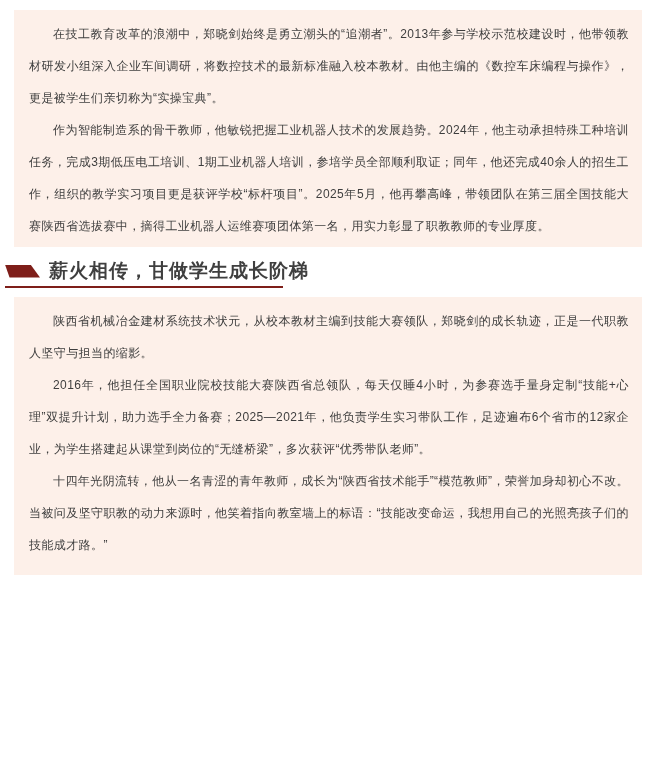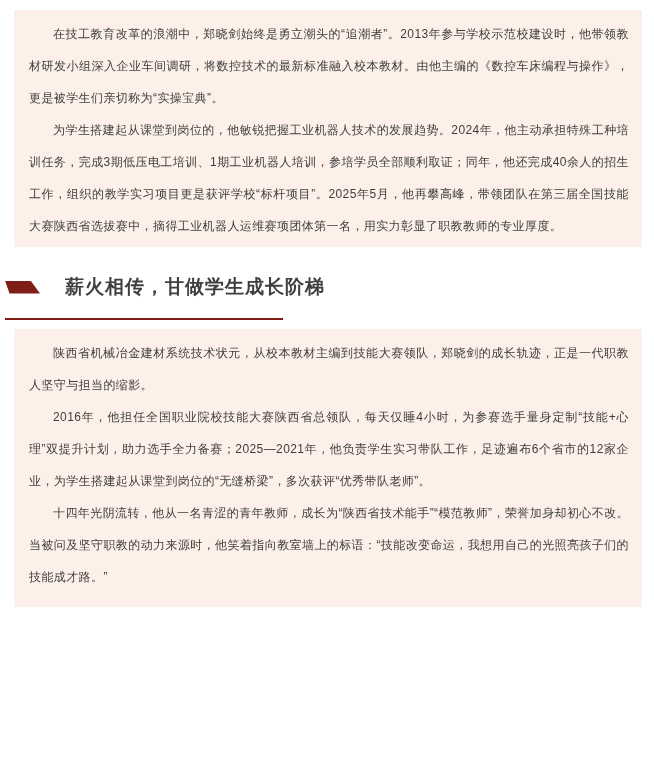--- a/index.html
+++ b/index.html
@@ -36,21 +36,21 @@
   }
   .flag {
     width: 35px;
     height: 13px;
     background: #7e1e19;
     clip-path: polygon(0 0, 73% 0, 100% 100%, 13% 100%);
     margin-right: 9px;
     flex: 0 0 auto;
   }
   .section-heading h2 {
-    margin: 16px;
+    margin: 0;
     font-size: 19px;
     font-weight: bold;
     color: #3f3f3f;
     letter-spacing: 1px;
     line-height: 22px;
   }
   .heading-underline {
     width: 278px;
     height: 2px;
     background: #7e1e19;
@@ -60,21 +60,21 @@
     padding-bottom: 14px;
   }
 </style>
 </head>
 <body>
 
 <div class="wrap">
 
   <section class="content-box box-1">
     <p>在技工教育改革的浪潮中，郑晓剑始终是勇立潮头的“追潮者”。2013年参与学校示范校建设时，他带领教材研发小组深入企业车间调研，将数控技术的最新标准融入校本教材。由他主编的《数控车床编程与操作》，更是被学生们亲切称为“实操宝典”。</p>
-    <p>为学生搭建起从课堂到岗位的，他敏锐把握工业机器人技术的发展趋势。2024年，他主动承担特殊工种培训任务，完成3期低压电工培训、1期工业机器人培训，参培学员全部顺利取证；同年，他还完成40余人的招生工作，组织的教学实习项目更是获评学校“标杆项目”。2025年5月，他再攀高峰，带领团队在第三届全国技能大赛陕西省选拔赛中，摘得工业机器人运维赛项团体第一名，用实力彰显了职教教师的专业厚度。</p>
+    <p>作为智能制造系的骨干教师，他敏锐把握工业机器人技术的发展趋势。2024年，他主动承担特殊工种培训任务，完成3期低压电工培训、1期工业机器人培训，参培学员全部顺利取证；同年，他还完成40余人的招生工作，组织的教学实习项目更是获评学校“标杆项目”。2025年5月，他再攀高峰，带领团队在第三届全国技能大赛陕西省选拔赛中，摘得工业机器人运维赛项团体第一名，用实力彰显了职教教师的专业厚度。</p>
   </section>
 
   <div class="section-heading-block">
     <div class="section-heading">
       <span class="flag"></span>
       <h2>薪火相传，甘做学生成长阶梯</h2>
     </div>
     <div class="heading-underline"></div>
   </div>
 

